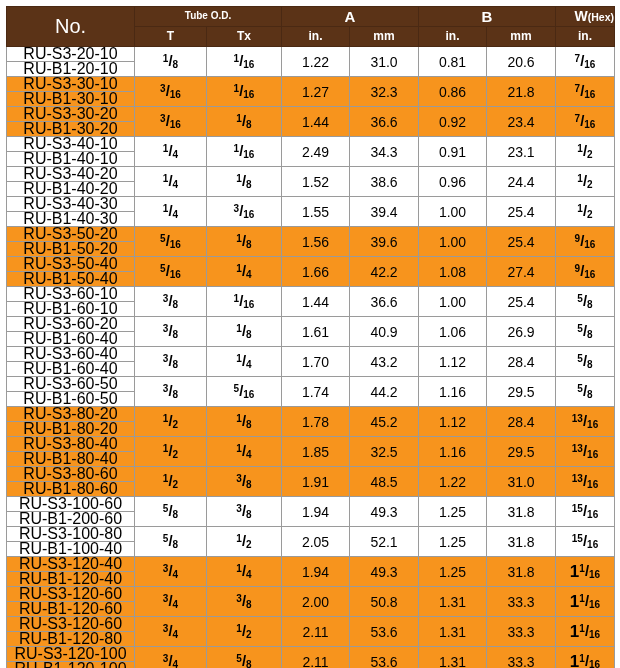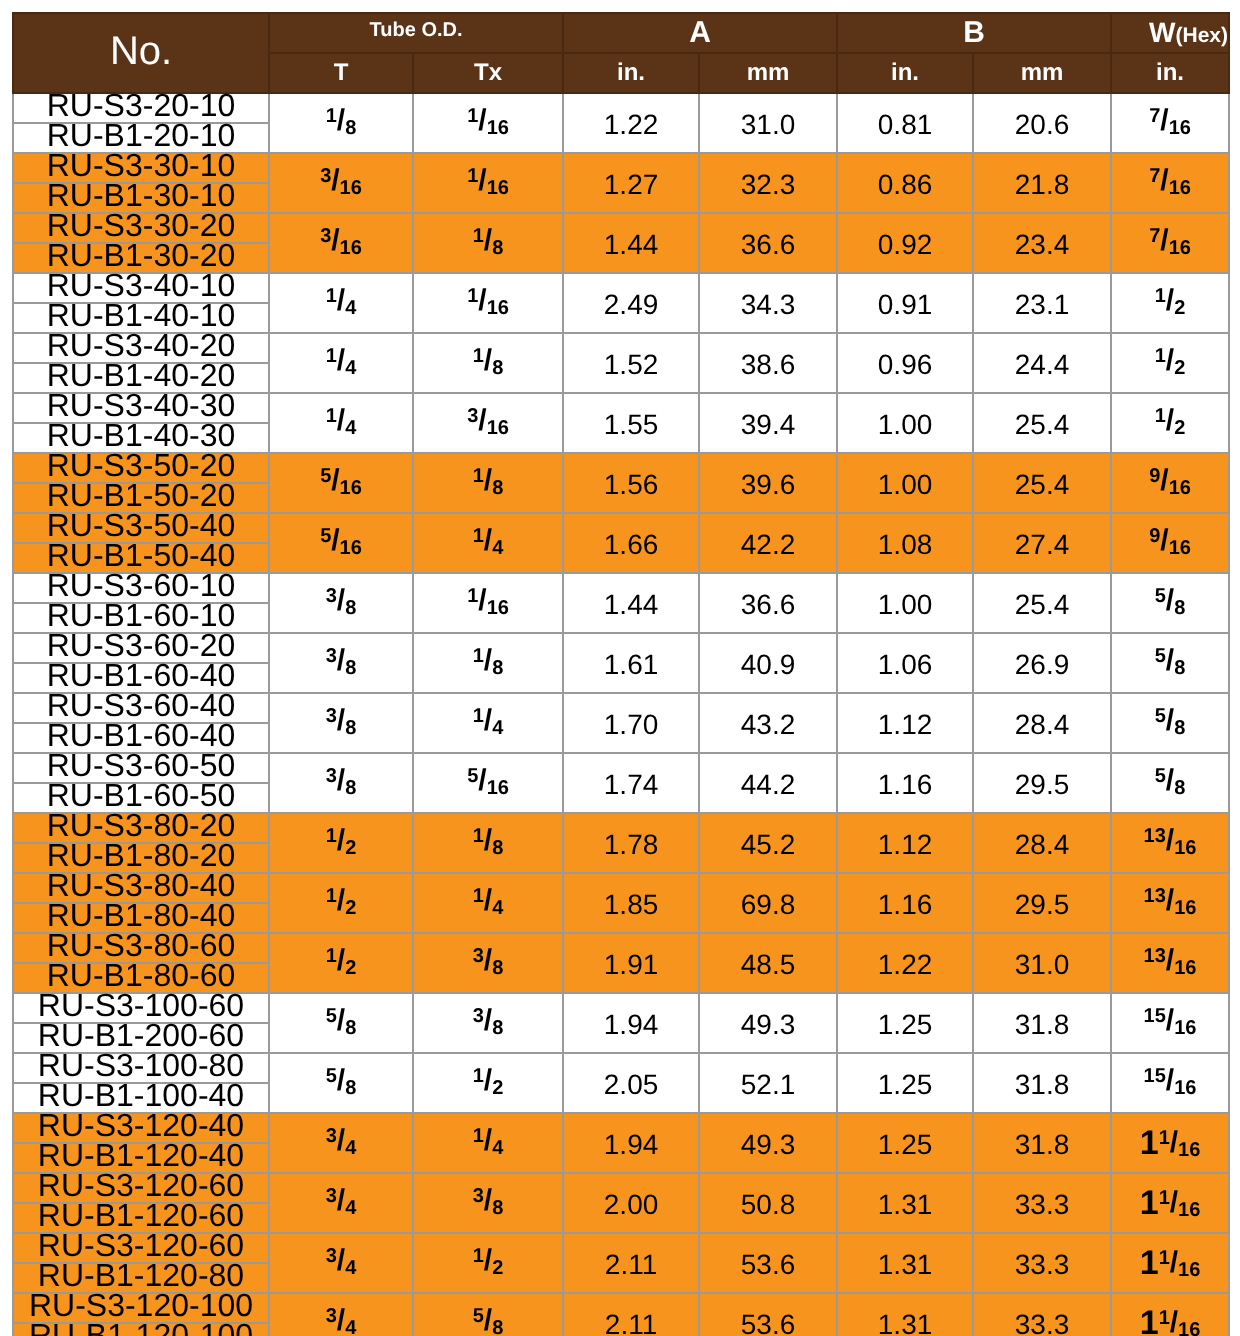--- a/index.html
+++ b/index.html
@@ -329,21 +329,21 @@
           <td class="frac" rowspan="2"><span class="fr"><span class="n">13</span><span class="s">/</span><span class="d">16</span></span></td>
         </tr>
         <tr class="band-o">
           <td class="pn">RU-B1-80-20</td>
         </tr>
         <tr class="band-o">
           <td class="pn">RU-S3-80-40</td>
           <td class="frac" rowspan="2"><span class="fr"><span class="n">1</span><span class="s">/</span><span class="d">2</span></span></td>
           <td class="frac" rowspan="2"><span class="fr"><span class="n">1</span><span class="s">/</span><span class="d">4</span></span></td>
           <td class="val" rowspan="2">1.85</td>
-          <td class="val" rowspan="2">69.8</td>
+          <td class="val" rowspan="2">32.5</td>
           <td class="val" rowspan="2">1.16</td>
           <td class="val" rowspan="2">29.5</td>
           <td class="frac" rowspan="2"><span class="fr"><span class="n">13</span><span class="s">/</span><span class="d">16</span></span></td>
         </tr>
         <tr class="band-o">
           <td class="pn">RU-B1-80-40</td>
         </tr>
         <tr class="band-o">
           <td class="pn">RU-S3-80-60</td>
           <td class="frac" rowspan="2"><span class="fr"><span class="n">1</span><span class="s">/</span><span class="d">2</span></span></td>

